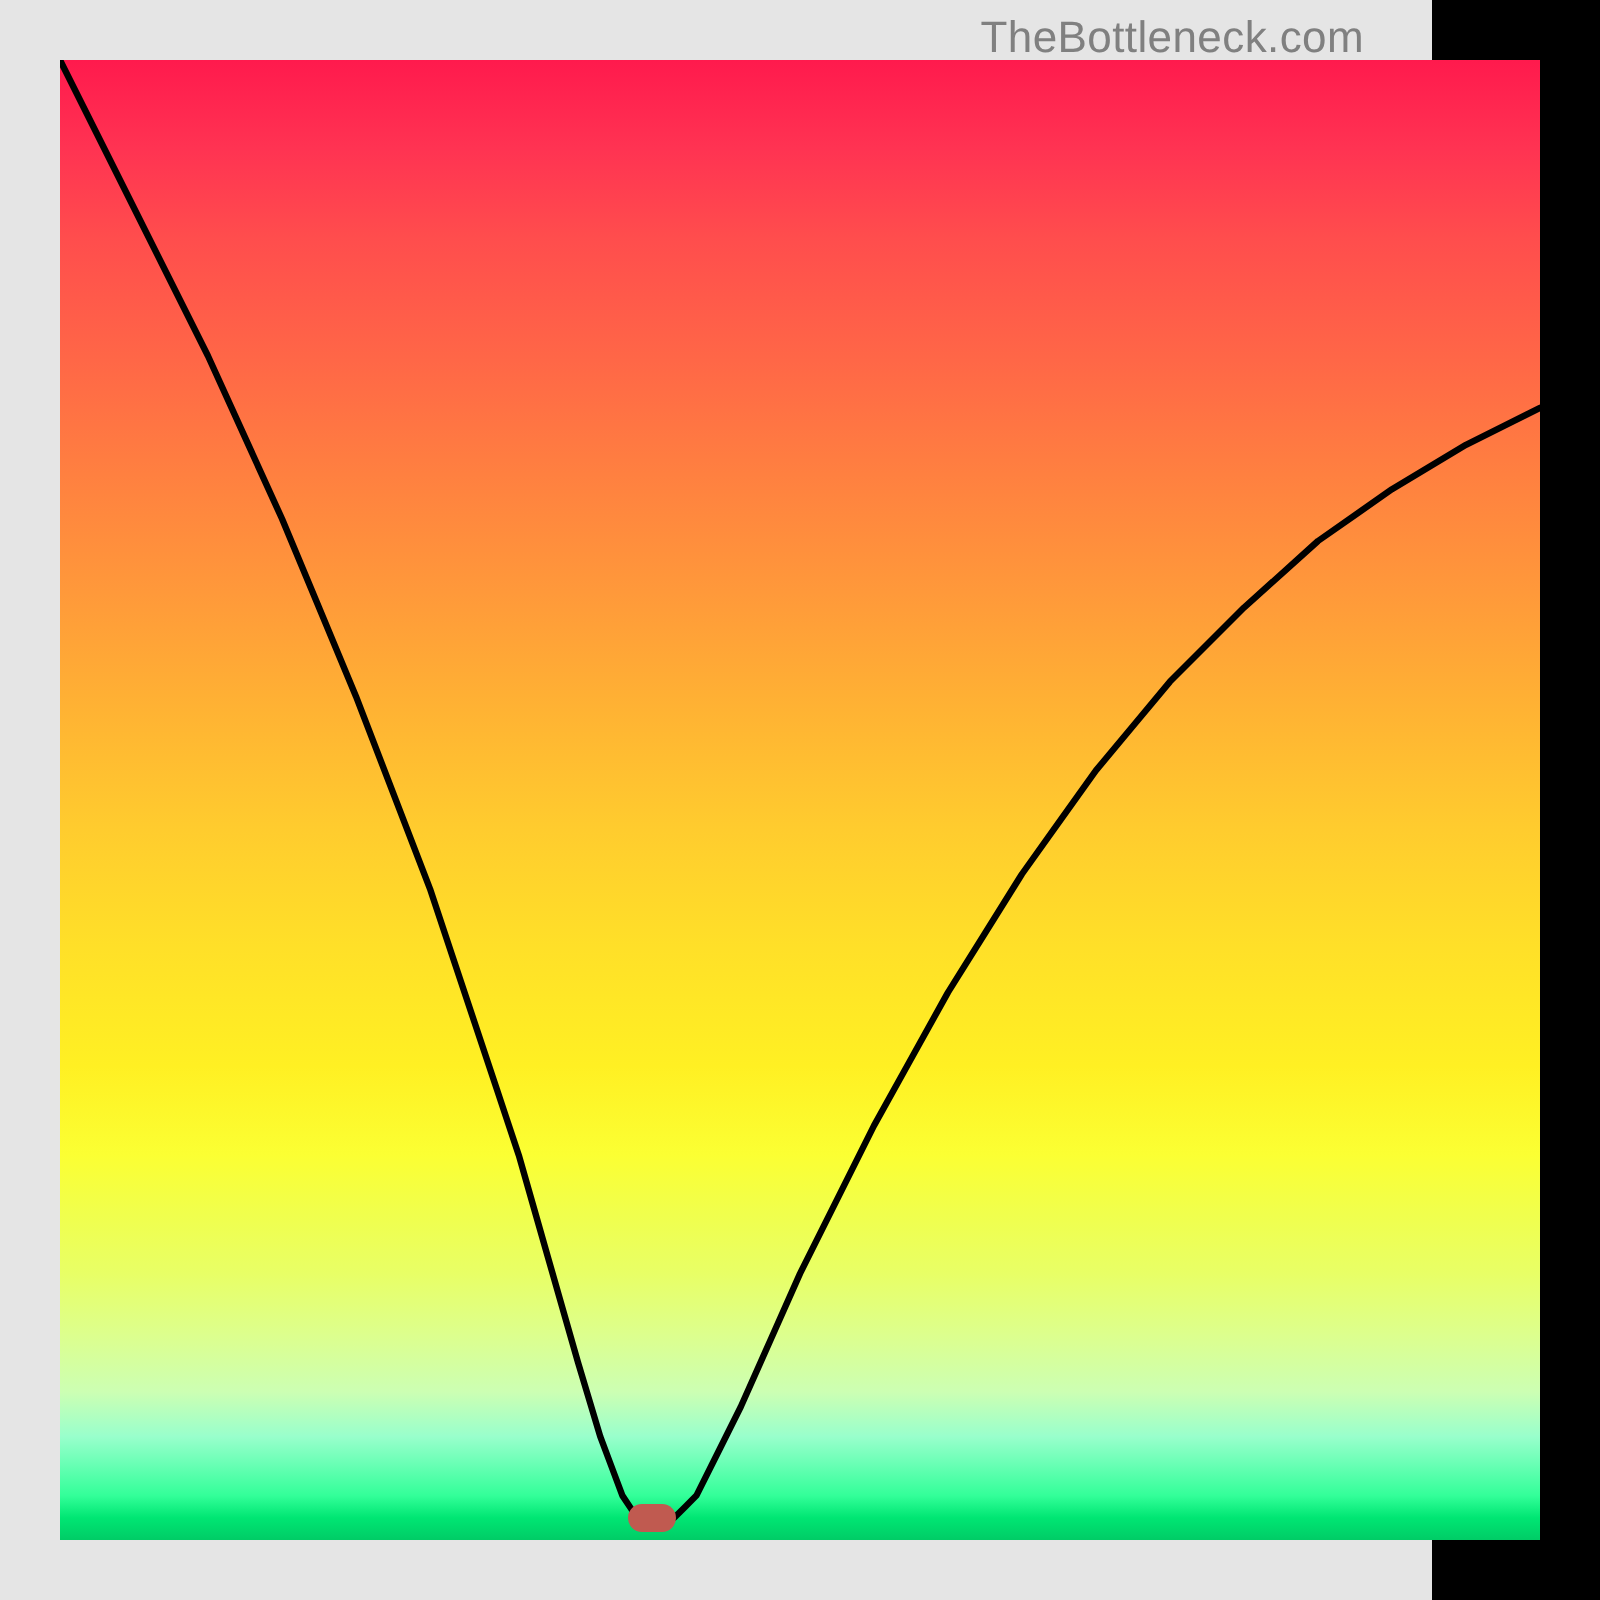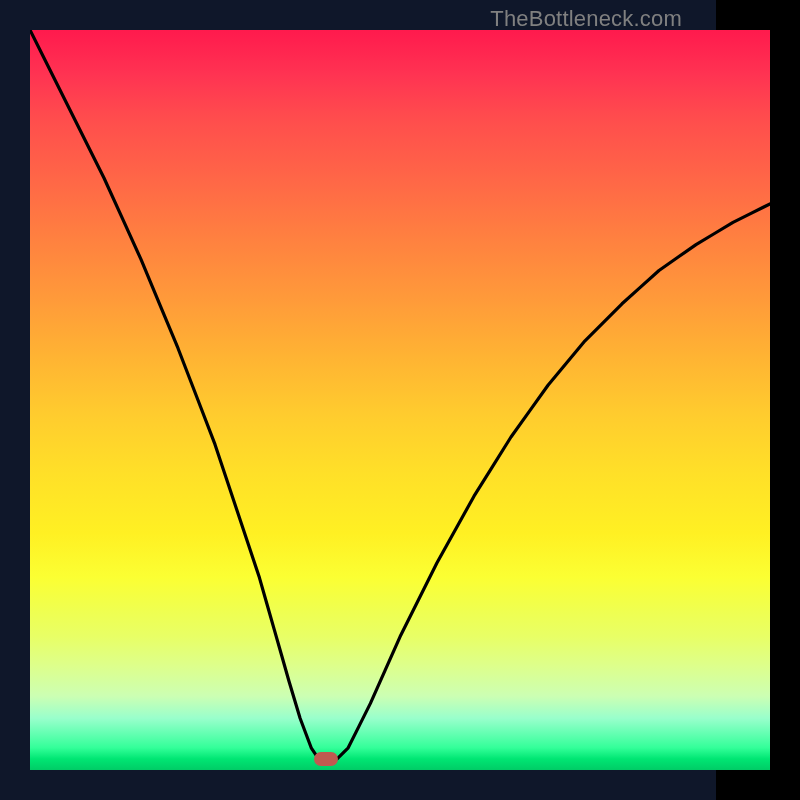--- a/index.html
+++ b/index.html
@@ -9,21 +9,21 @@
     background: #000;
     position: relative;
     font-family: Arial, sans-serif;
   }
   .frame {
     position: absolute;
     top: 0;
     left: 0;
     width: 716px;
     height: 800px;
-    background: #0f172a;
+    background: #e5e5e5;
   }
   .plot-area {
     position: absolute;
     top: 30px;
     left: 30px;
     width: 740px;
     height: 740px;
     background: linear-gradient(to bottom,
       #ff1a4d 0%,
       #ff3352 6%,

